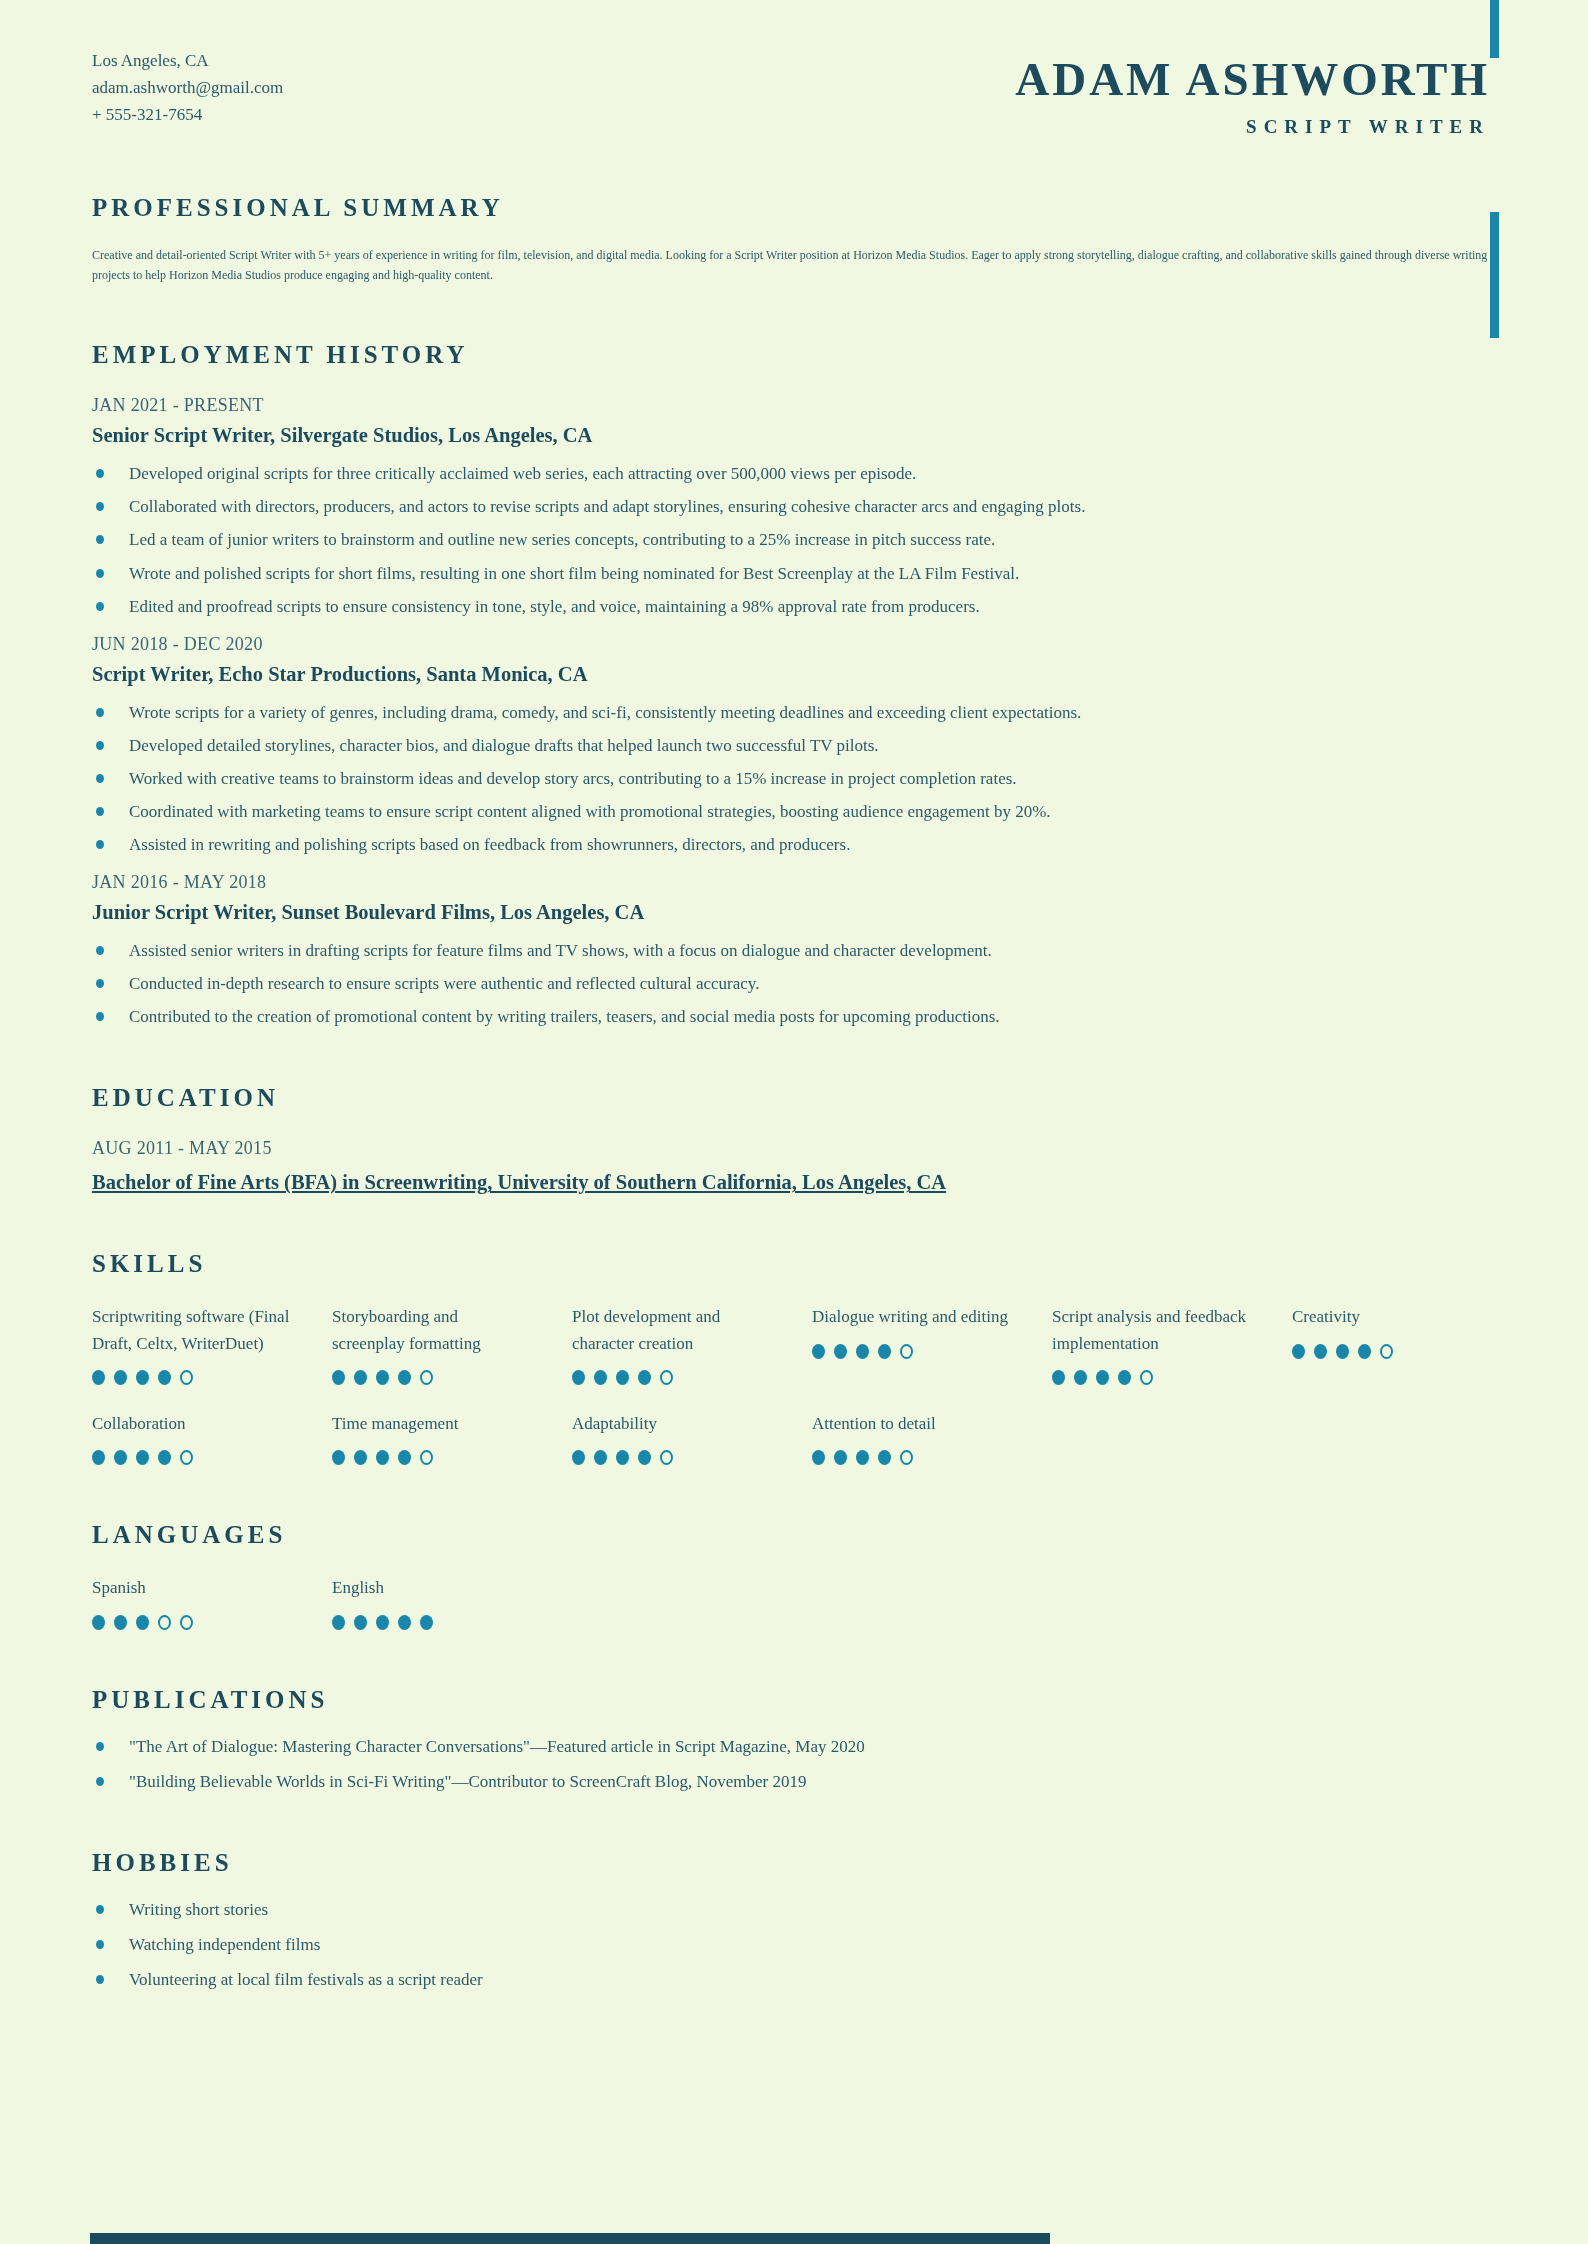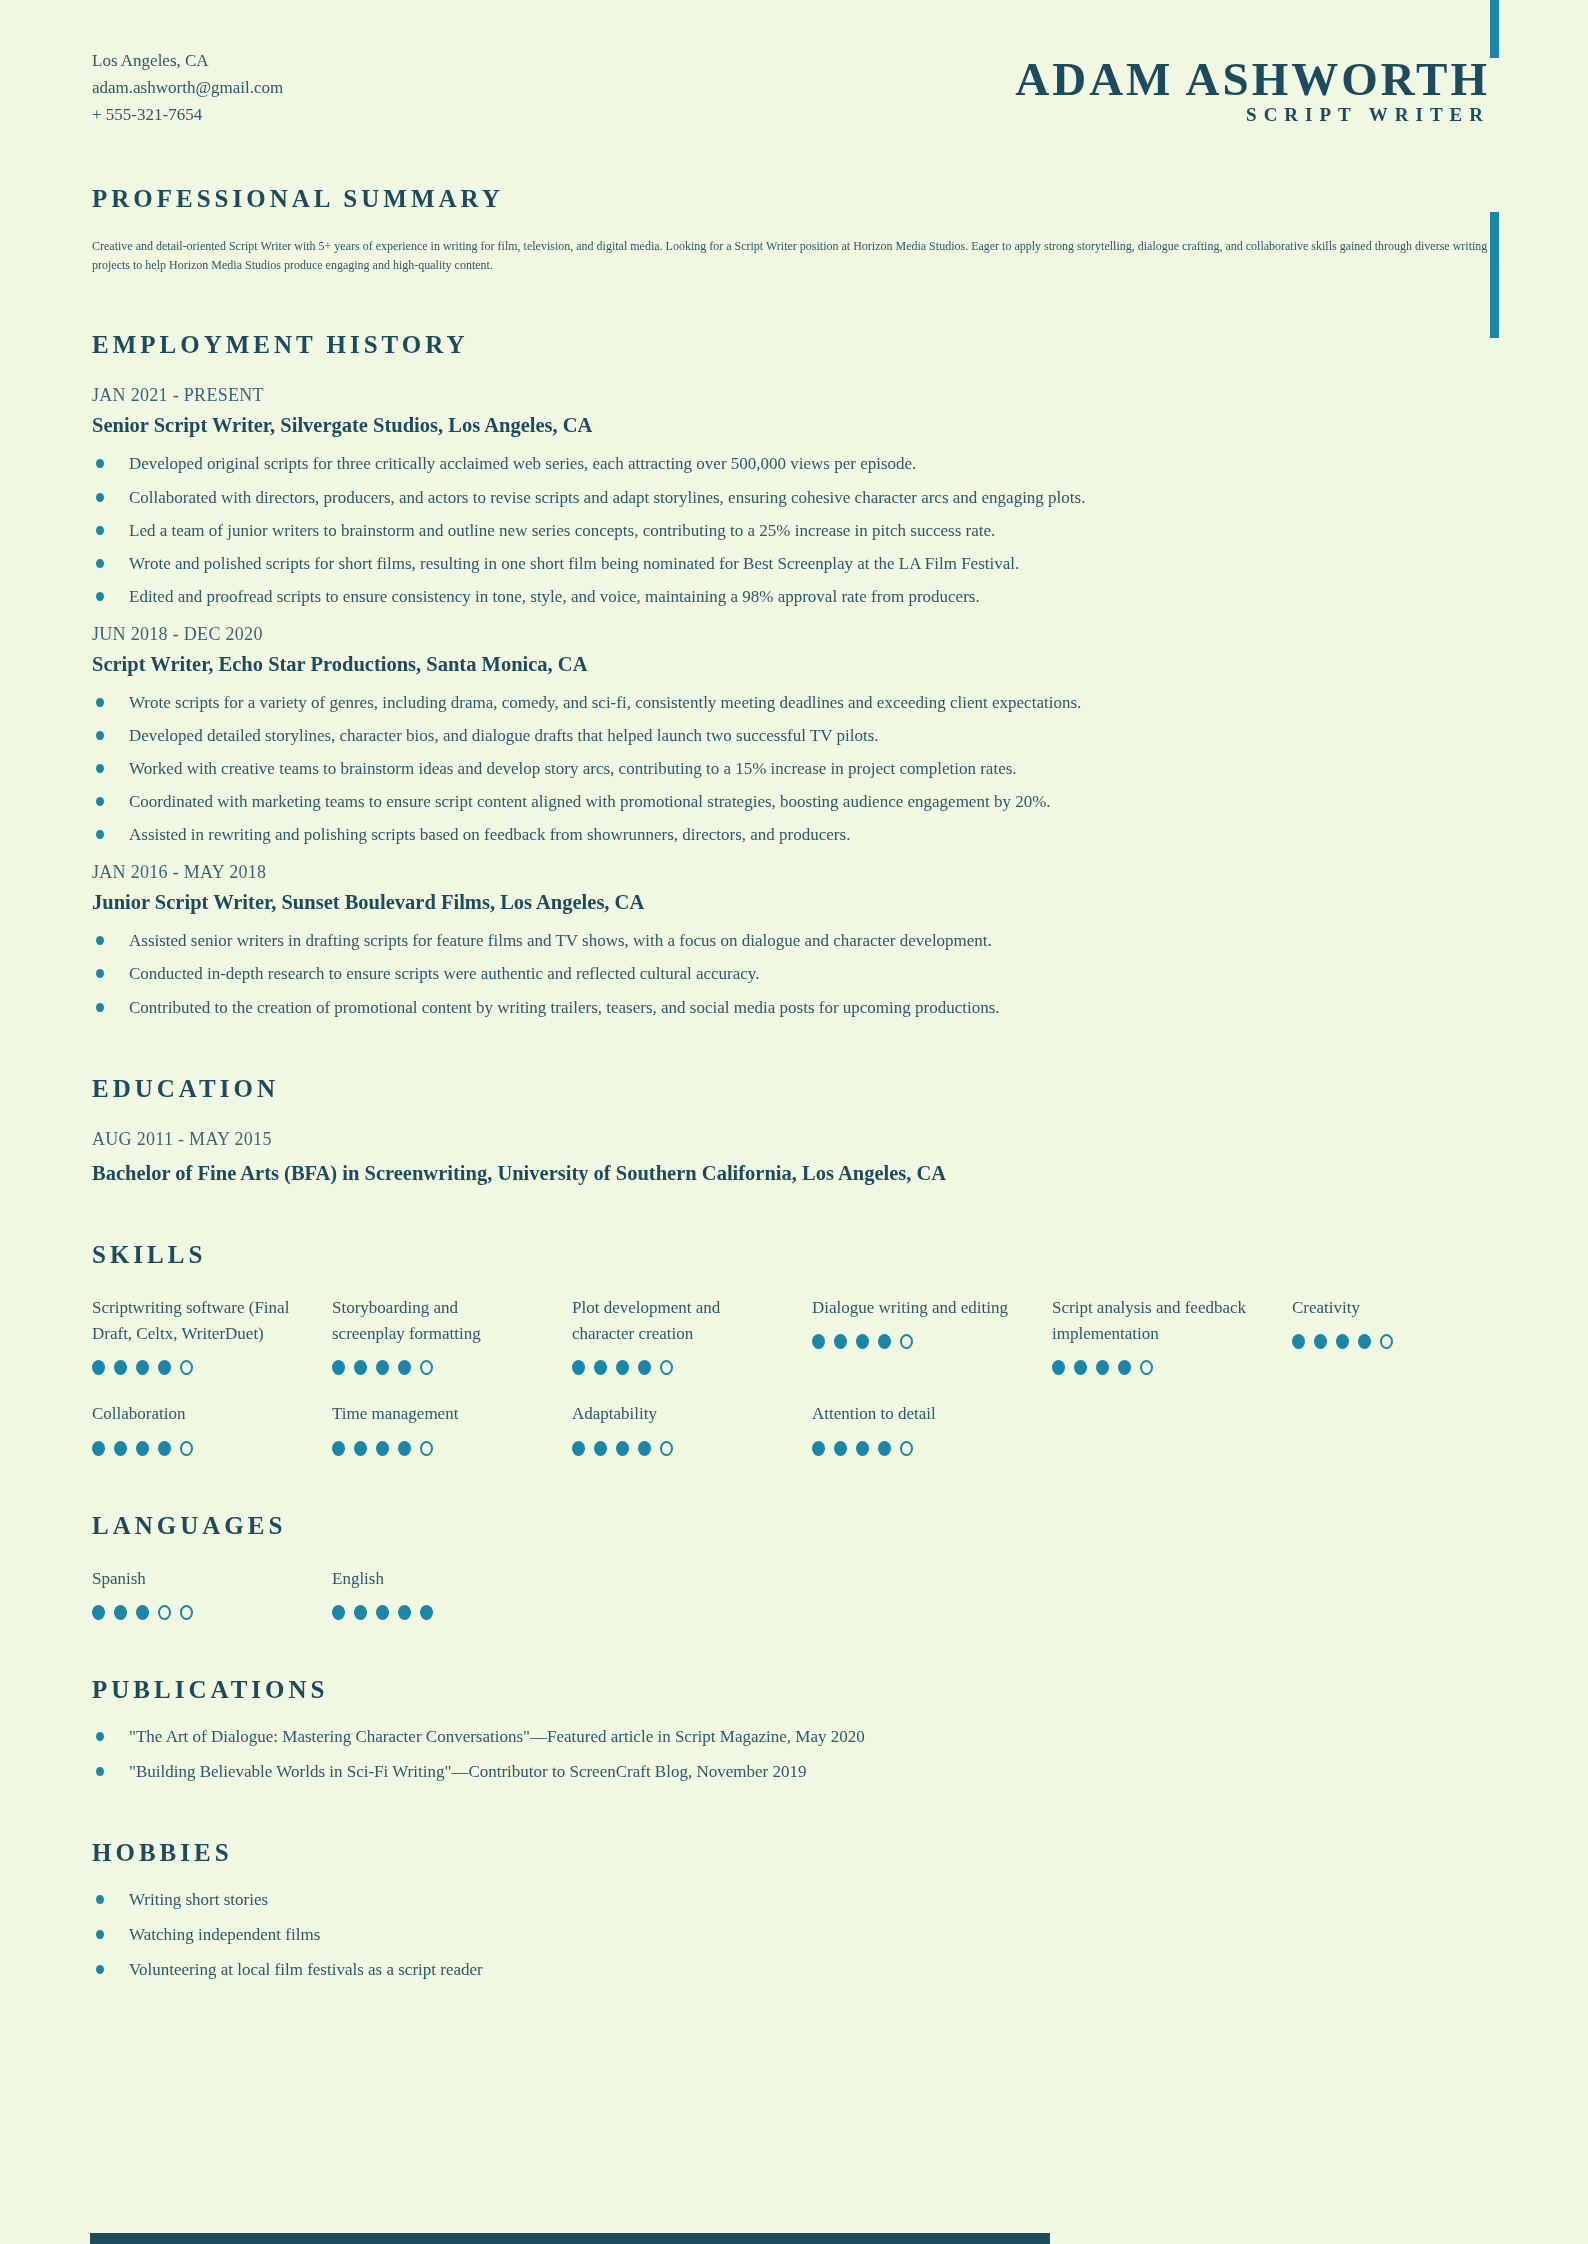--- a/index.html
+++ b/index.html
@@ -26,39 +26,39 @@
   .accent-bar.mid{top:212px;height:126px;}
   .bottom-bar{position:absolute;left:90px;bottom:0;width:960px;height:11px;background:var(--head);}
 
   .content{padding:45px 98px 0 92px;}
 
   
   .header{display:flex;justify-content:space-between;align-items:flex-start;}
   .contact{font-size:17px;line-height:1.6;color:var(--text);padding-top:2px;}
   .name-block{text-align:right;margin-top:10px;}
   .name{font-size:47px;font-weight:bold;letter-spacing:3px;color:var(--head);line-height:1.05;}
-  .role{font-size:19px;font-weight:bold;letter-spacing:7px;color:var(--head);margin-top:0;}
+  .role{font-size:19px;font-weight:bold;letter-spacing:7px;color:var(--head);margin-top:12px;}
 
   
   .section{margin-top:56px;}
   .section-heading{font-size:25px;font-weight:bold;letter-spacing:4px;color:var(--head);}
   .summary-text{margin-top:24px;font-size:12px;line-height:1.62;color:var(--text);}
 
   
   .job{margin-top:26px;}
   .job + .job{margin-top:16px;}
   .job-dates,.edu-dates{font-size:18px;color:var(--muted);letter-spacing:0.3px;}
   .job-title,.edu-degree{font-size:20.5px;font-weight:bold;color:var(--head);margin-top:8px;}
   ul.bullets{list-style:none;margin-top:16px;}
   ul.bullets li{display:flex;align-items:flex-start;margin-bottom:11px;font-size:17px;line-height:1.3;color:var(--text);}
   .bullet-dot{flex:none;width:8px;height:9px;border-radius:50%;background:var(--accent);margin:6px 25px 0 4px;}
 
   
   .edu-dates{margin-top:26px;}
-  .edu-degree{margin-top:12px;}
+  .edu-degree{margin-top:12px;text-decoration:underline;}
 
   
   .rated-grid{display:grid;grid-template-columns:repeat(6,1fr);column-gap:42px;row-gap:26px;margin-top:26px;align-items:start;}
   .skill-label{font-size:17px;line-height:1.55;color:var(--text);}
   .dots{display:flex;gap:9px;margin-top:13px;align-items:center;}
   .dot{width:13px;height:15px;border-radius:50%;background:var(--accent);}
   .dot.outline{background:transparent;border:2.5px solid var(--accent);}
 
   
   ul.bullets.loose li{margin-bottom:13px;}

